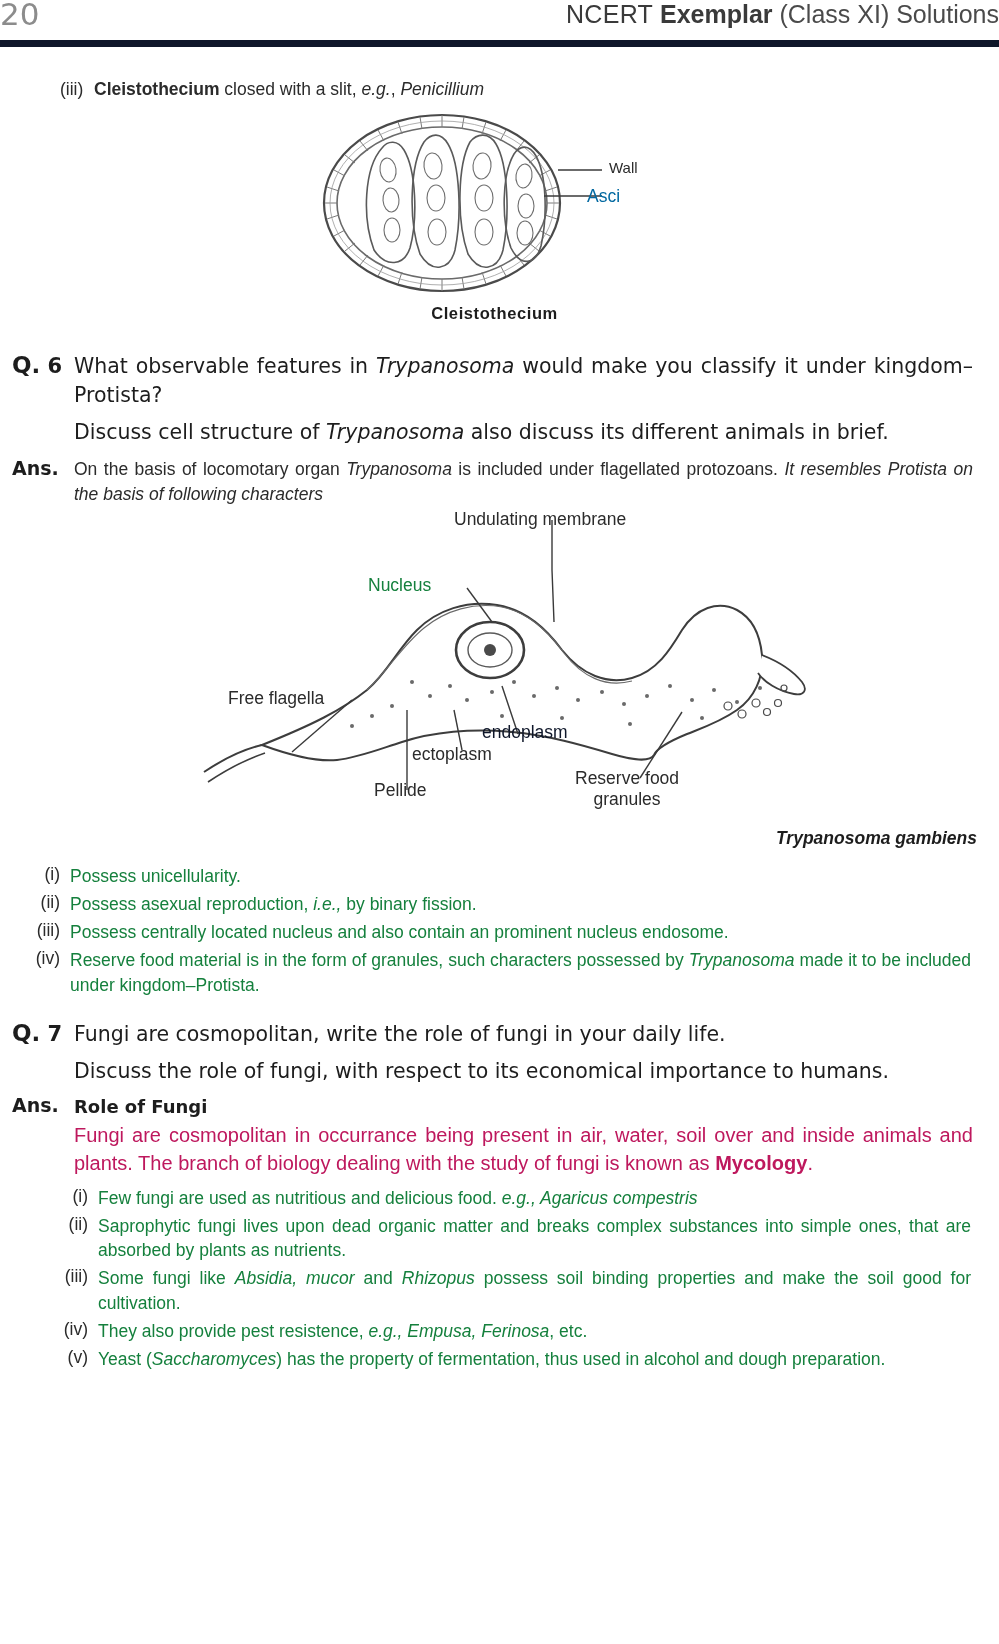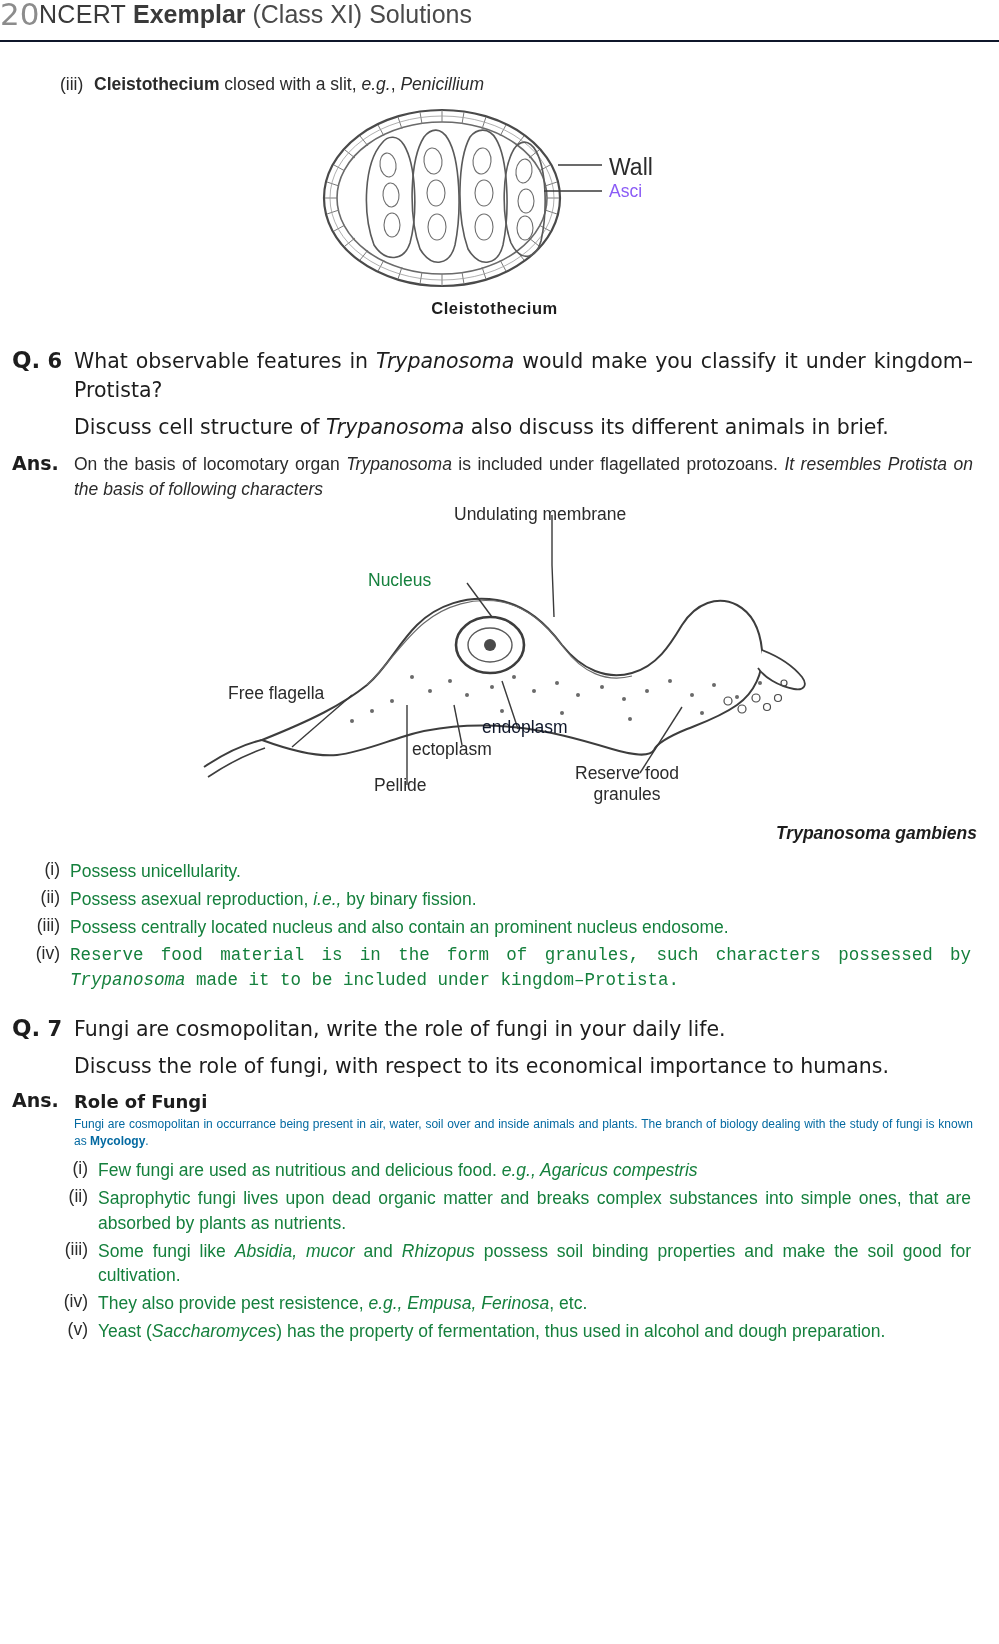--- a/index.html
+++ b/index.html
@@ -19,24 +19,24 @@
     position: relative;
     width: 999px;
     height: 1644px;
     box-sizing: border-box;
   }
 
   
   .header {
     position: relative;
     height: 40px;
-    border-bottom: 2px solid #0f172a;
+    border-bottom: 7px solid #0f172a;
     display: flex;
     align-items: flex-start;
-    justify-content: flex-start;
+    justify-content: flex-end;
     padding-left: 39px;
   }
   .page-number {
     position: absolute;
     left: 0px;
     top: -4px;
     font-size: 31px;
     color: #8c8c8c;
     letter-spacing: 0px;
     font-family: "DejaVu Sans", sans-serif;
@@ -172,24 +172,24 @@
 
   .sublist2 .marker { width: 56px; padding-right: 10px; }
 
   .role-title {
     font-size: 18px;
     font-weight: bold;
     color: #1d1d1d;
     font-family: "DejaVu Sans", sans-serif;
   }
   .role-para {
-    font-size: 12px;
+    font-size: 20px;
     line-height: 1.42;
     text-align: justify;
-    color: #0369a1;
+    color: #be185d;
     margin-top: 2px;
   }
 </style>
 </head>
 <body>
 
 <div class="page">
 
   <div class="header">
     <div class="page-number">20</div>
@@ -266,22 +266,22 @@
           <ellipse cx="172" cy="90" rx="9" ry="13"></ellipse>
           <ellipse cx="172" cy="124" rx="9" ry="13"></ellipse>
           <ellipse cx="212" cy="68" rx="8" ry="12" transform="rotate(8 212 68)"></ellipse>
           <ellipse cx="214" cy="98" rx="8" ry="12"></ellipse>
           <ellipse cx="213" cy="125" rx="8" ry="12"></ellipse>
         </g>
 
         <path d="M246 62 L290 62" stroke="#3a3a3a" stroke-width="1.6" fill="none"></path>
         <path d="M232 88 L290 88" stroke="#3a3a3a" stroke-width="1.6" fill="none"></path>
       </svg>
-      <div style="position:absolute; left:597px; top:51px; font-size:23px; color:#2b2b2b;">Wall</div>
-      <div style="position:absolute; left:597px; top:78px; font-size:17.5px; color:#8b5cf6;">Asci</div>
+      <div style="position:absolute; left:597px; top:51px; font-size:15px; color:#2b2b2b;">Wall</div>
+      <div style="position:absolute; left:575px; top:78px; font-size:17.5px; color:#0369a1;">Asci</div>
       <div class="fig1-caption">
         <span>Cleistothecium</span>
       </div>
     </div>
 
     <div class="qblock">
       <div class="qlabel">
         <span class="qq">Q.</span>&nbsp;<span>6</span>
       </div>
       <div class="qtext">
@@ -397,21 +397,21 @@
       <div class="row-item">
         <div class="marker">(ii)</div>
         <div class="txt"><span>Possess asexual reproduction, </span><i>i.e.,</i><span> by binary fission.</span></div>
       </div>
       <div class="row-item">
         <div class="marker">(iii)</div>
         <div class="txt"><span>Possess centrally located nucleus and also contain an prominent nucleus endosome.</span></div>
       </div>
       <div class="row-item">
         <div class="marker">(iv)</div>
-        <div class="txt" style="text-align:justify;font-family:Liberation Mono, monospace;"><span>Reserve food material is in the form of granules, such characters possessed by </span><i>Trypanosoma</i><span> made it to be included under kingdom–Protista.</span></div>
+        <div class="txt" style="text-align:justify;"><span>Reserve food material is in the form of granules, such characters possessed by </span><i>Trypanosoma</i><span> made it to be included under kingdom–Protista.</span></div>
       </div>
     </div>
 
     <div class="qblock" style="margin-top:22px;">
       <div class="qlabel">
         <span class="qq">Q.</span>&nbsp;<span>7</span>
       </div>
       <div class="qtext">
         <span>Fungi are cosmopolitan, write the role of fungi in your daily life.</span>
         <span class="second">Discuss the role of fungi, with respect to its economical importance to humans.</span>

